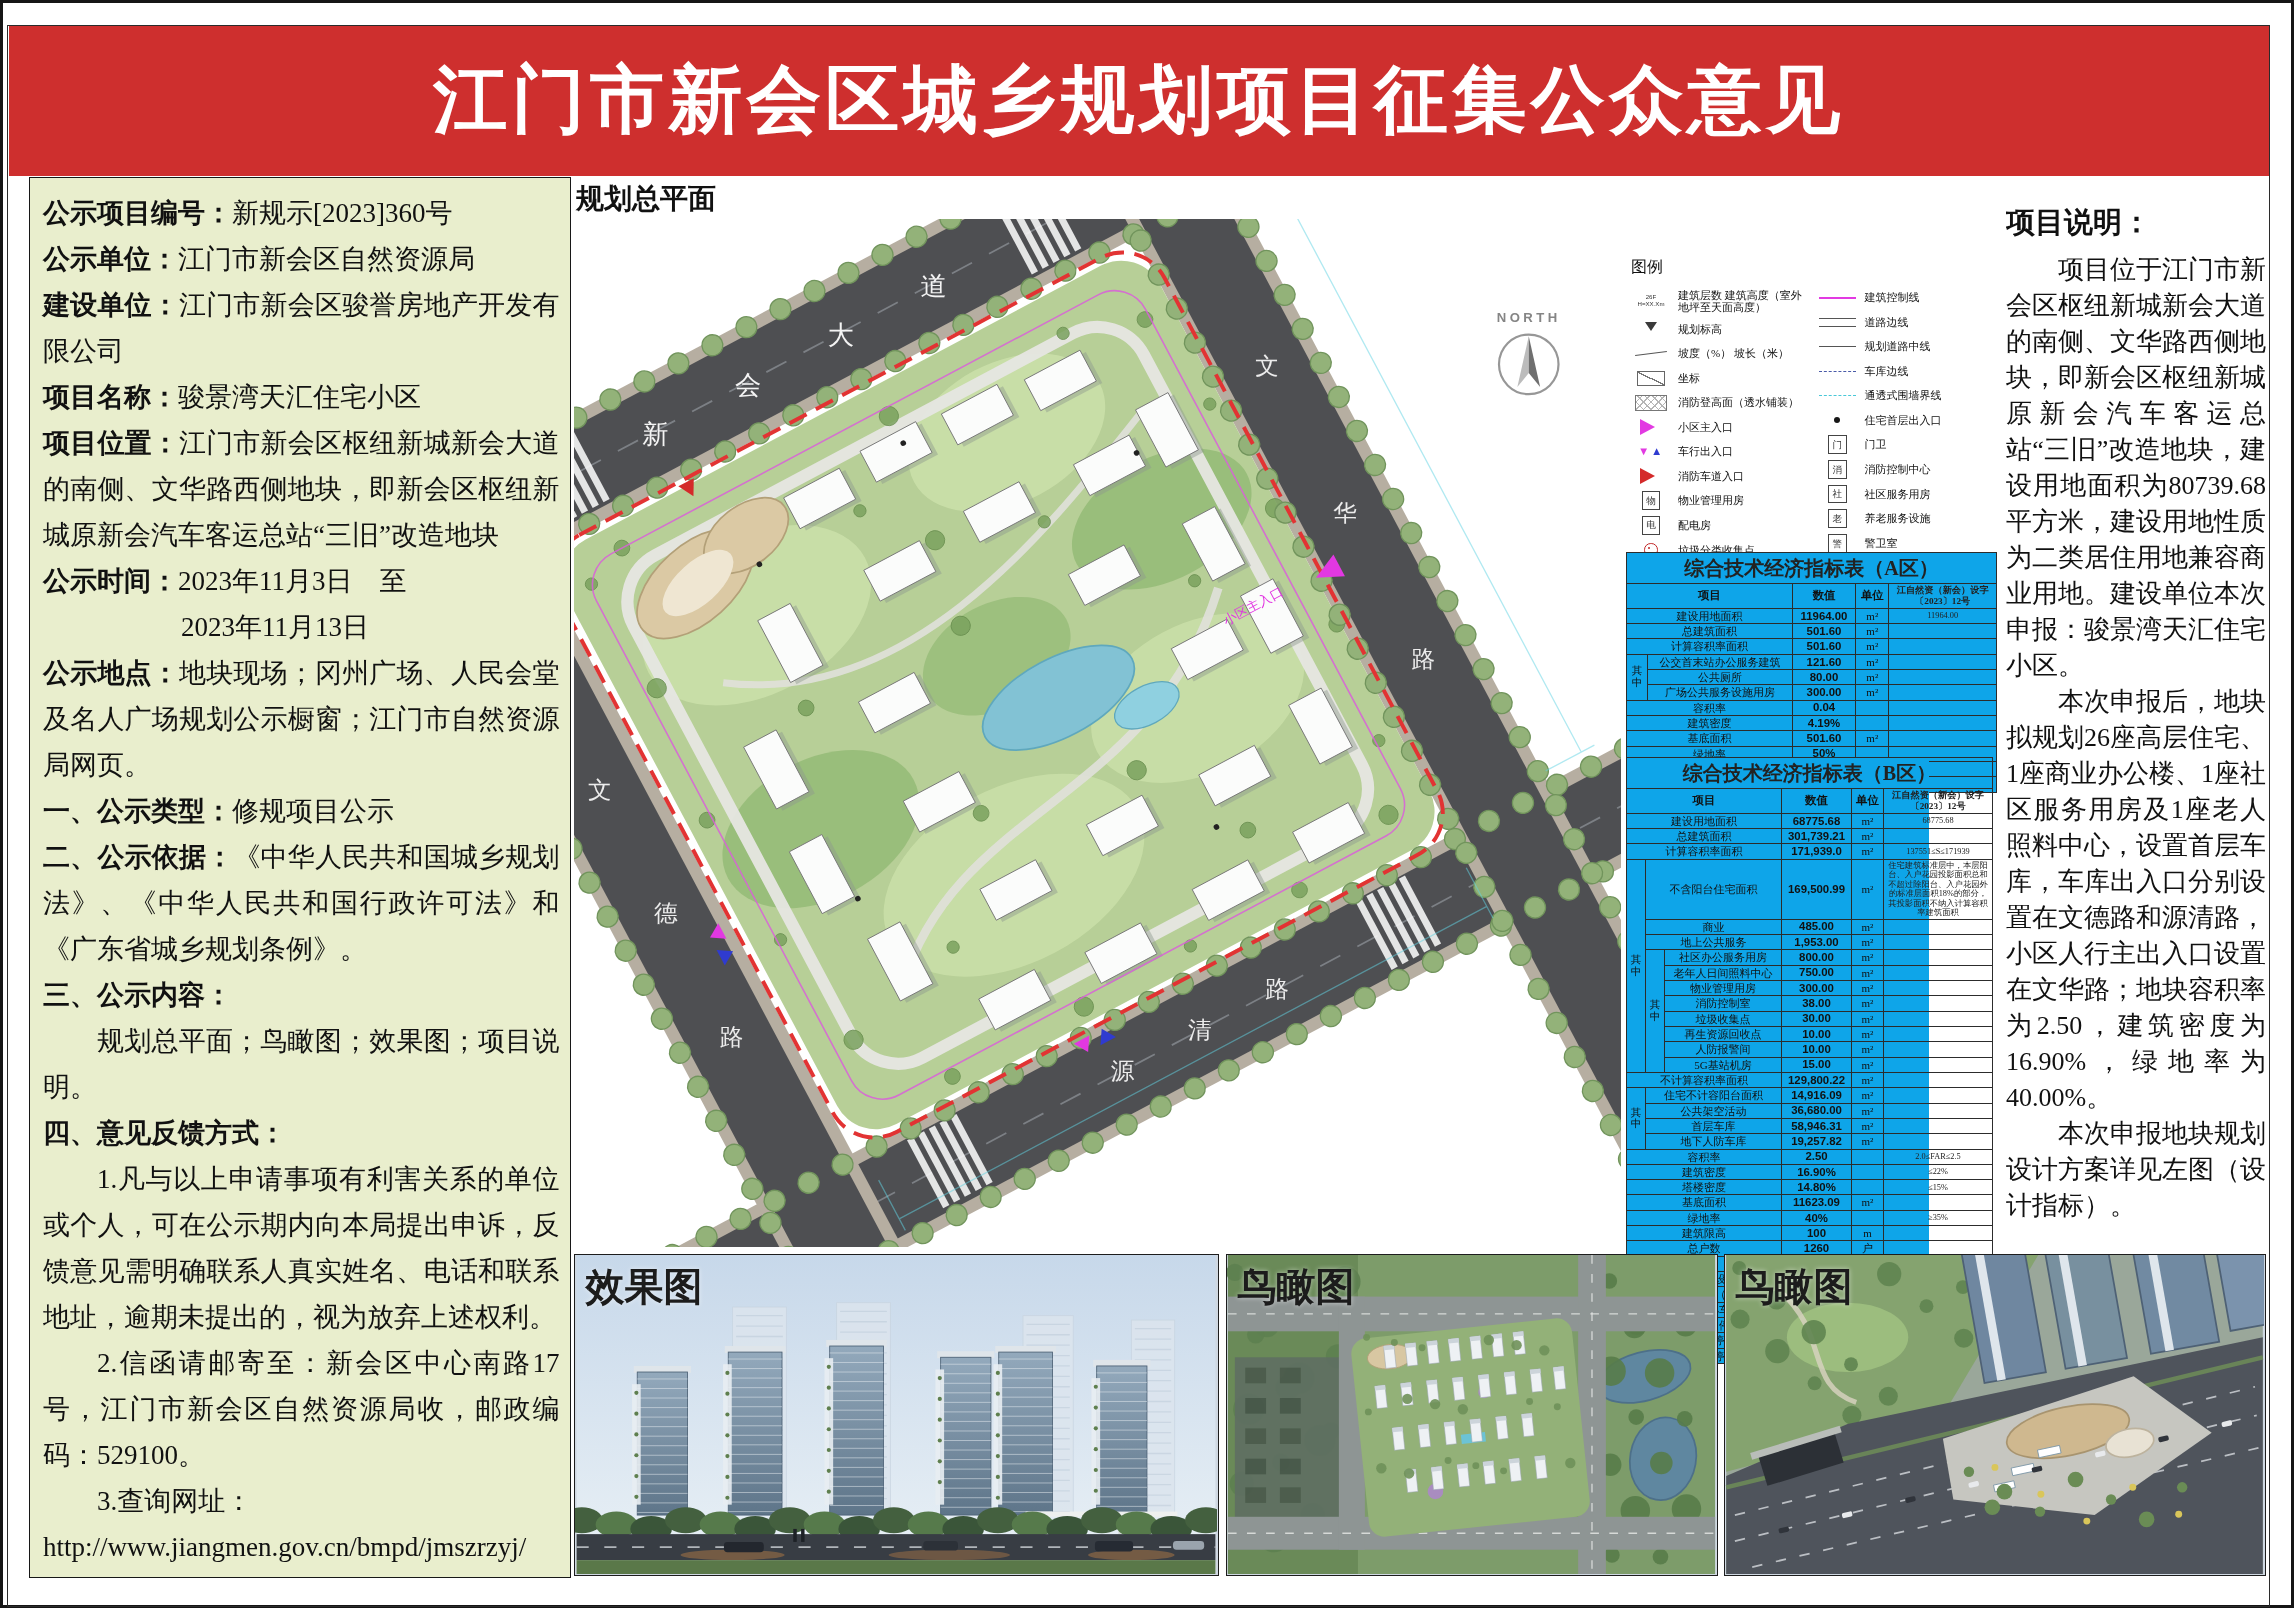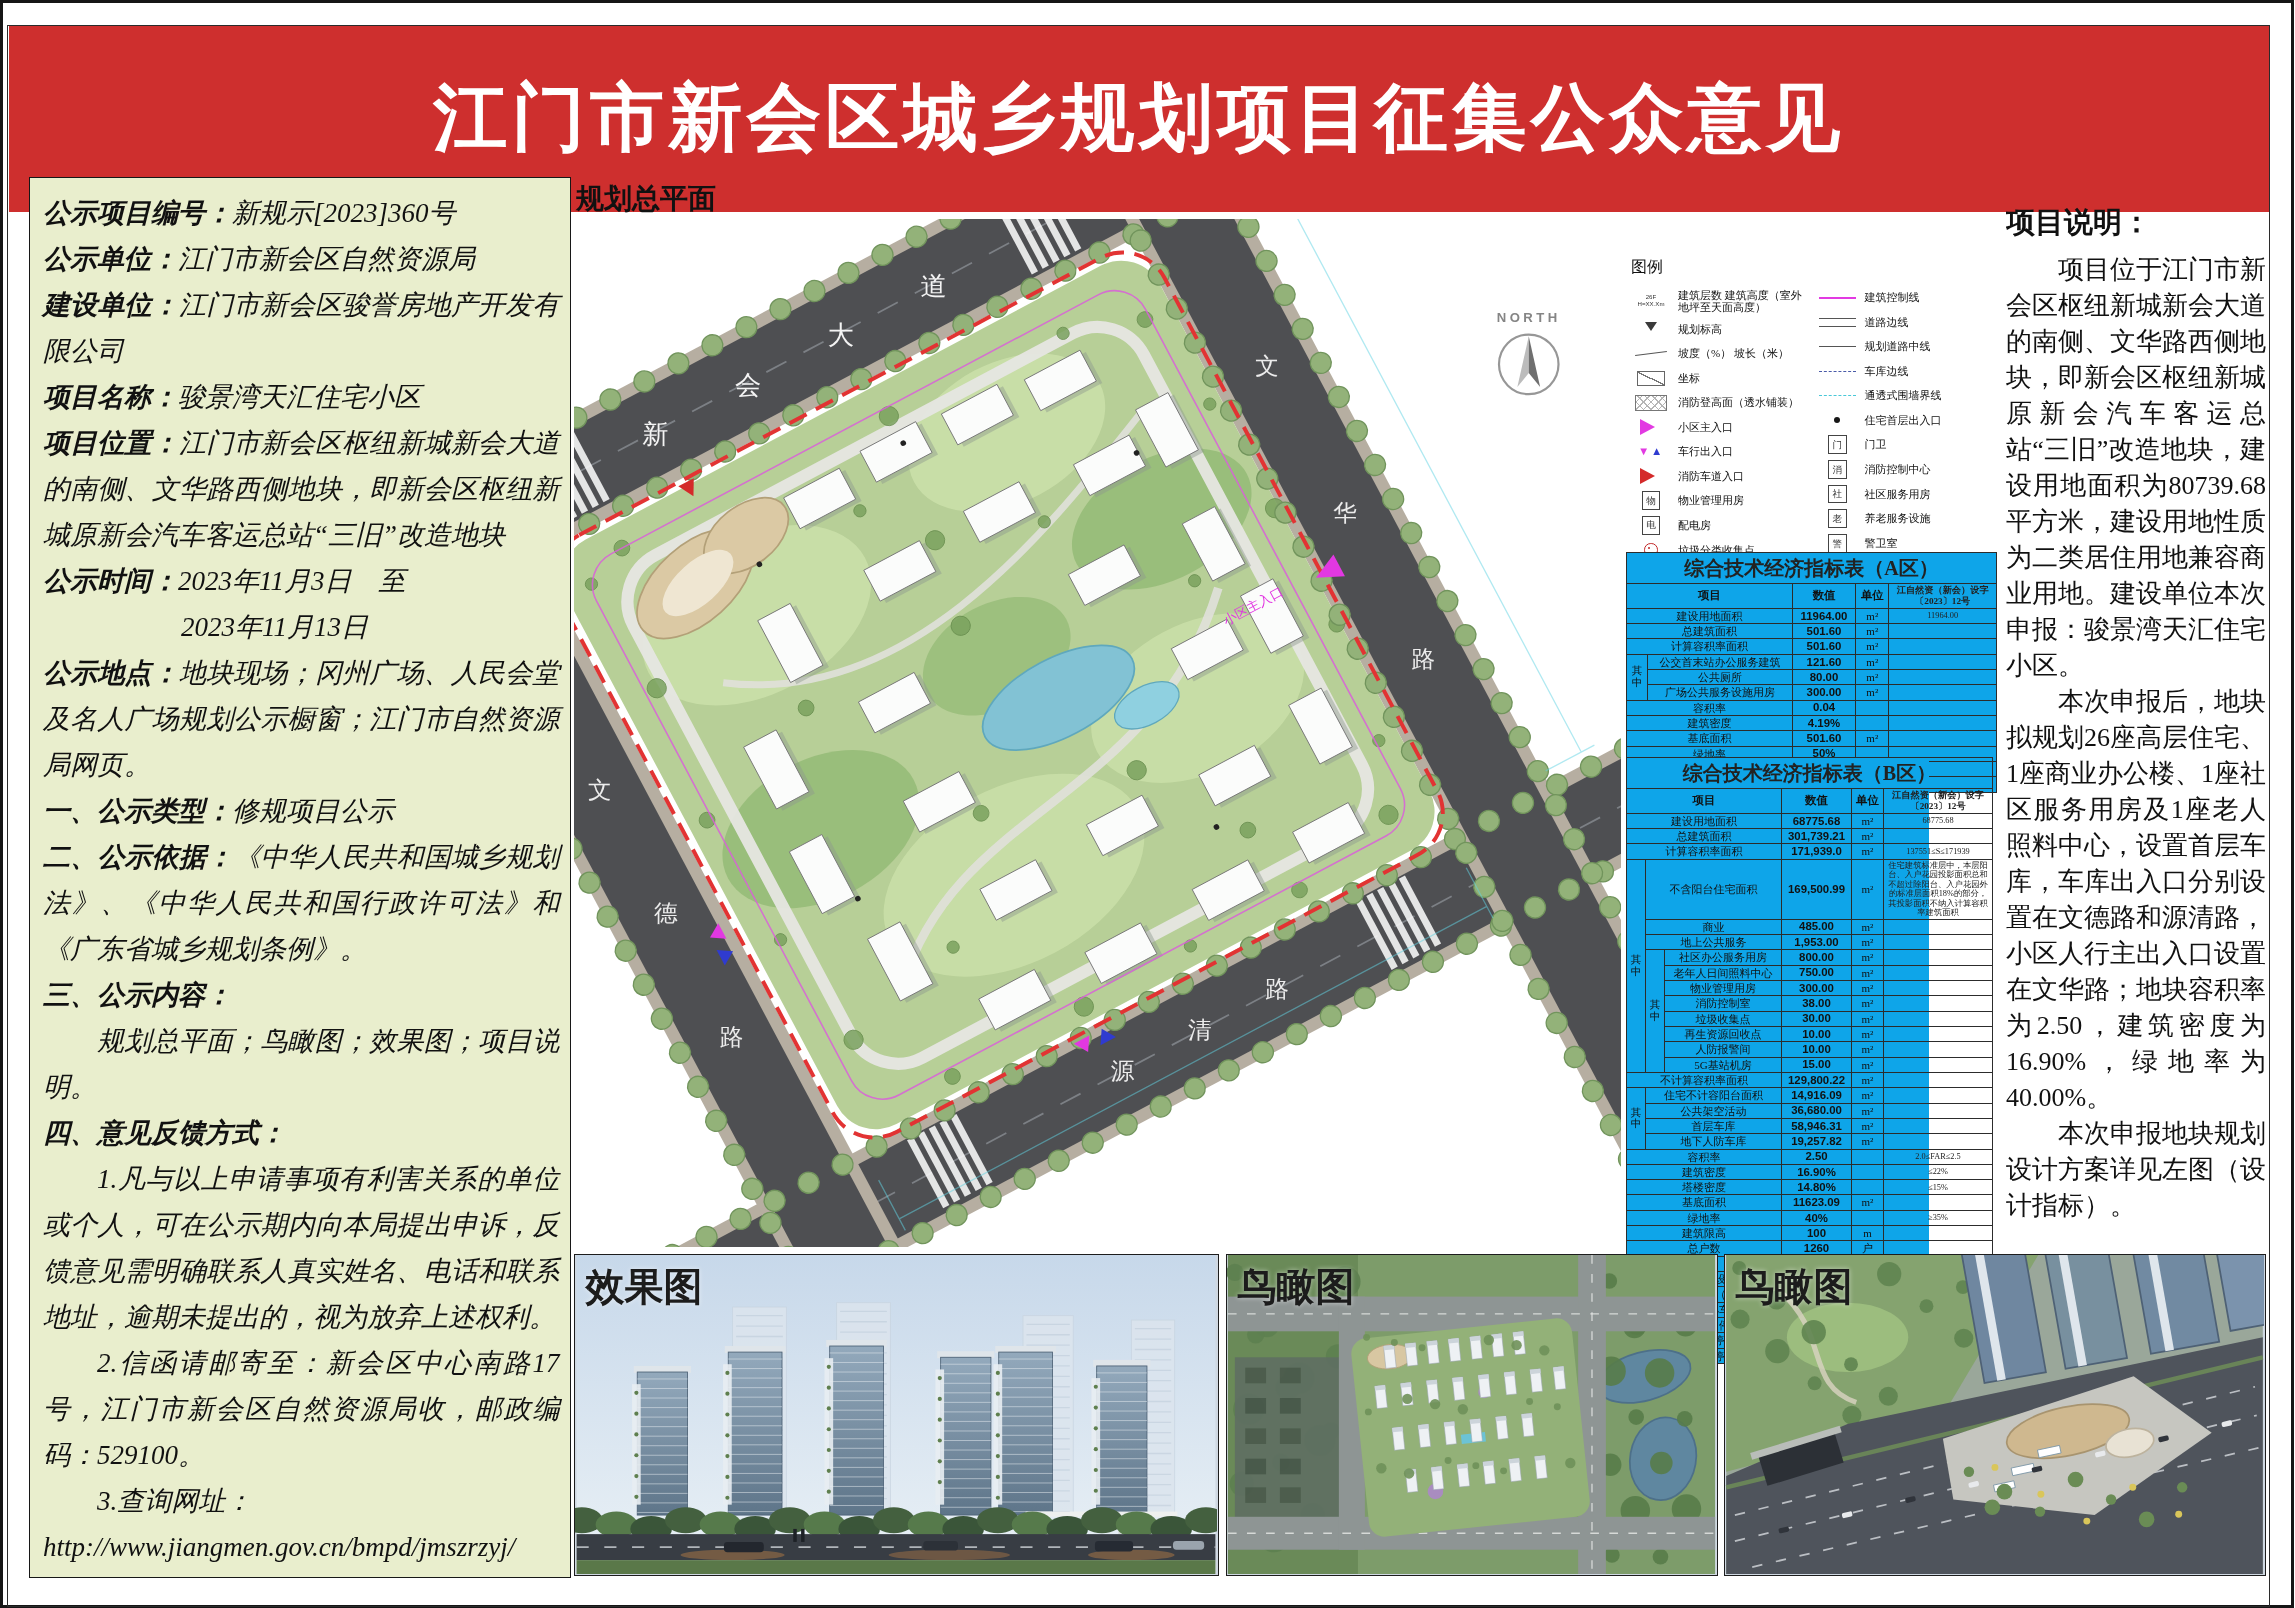--- a/index.html
+++ b/index.html
@@ -2,26 +2,26 @@
 <html style="font-size:14px"><head>
 <meta charset="utf-8">
 <style>
   html,body{margin:0;padding:0;background:#ffffff;}
   .page{position:relative;width:2295px;height:1609px;background:#fff;overflow:hidden;
         font-family:"Liberation Serif","DejaVu Serif",serif;color:#111;}
   .outer-frame{position:absolute;left:0;top:0;width:2288px;height:1602px;border:3.5px solid #161616;}
   .inner-frame{position:absolute;left:7px;top:24.5px;width:2261px;height:1580px;border:1.8px solid #2b2b2b;}
   .hei{font-family:"Liberation Sans","DejaVu Sans",sans-serif;}
   
-  .banner{position:absolute;left:8.8px;top:26px;width:2260px;height:186px;background:#ce2f2e;
+  .banner{position:absolute;left:8.8px;top:26px;width:2260px;height:150px;background:#ce2f2e;
           display:flex;align-items:center;justify-content:center;}
   .banner-title{font-weight:700;font-size:74px;letter-spacing:4.4px;color:#fff;white-space:nowrap;}
   
   .left-panel{position:absolute;left:29px;top:177px;width:542px;height:1401px;background:#e9eecd;
-              border:1.8px solid #171717;box-sizing:border-box;padding:12.3px 10.5px 0 13px;overflow:hidden;font-style:italic;}
+              border:1.8px solid #171717;box-sizing:border-box;padding:12.3px 10.5px 0 13px;overflow:hidden;}
   .pl-line{font-size:27px;line-height:46px;text-align:justify;}
   .pl-b{font-family:"Liberation Sans","DejaVu Sans",sans-serif;font-weight:700;}
   .pl-line.ind{text-indent:54px;}
   .pl-line.date2{padding-left:138px;}
   .pl-line.url{word-break:break-all;text-align:left;}
   
   .site-label{position:absolute;left:576px;top:180px;font-weight:700;font-size:28px;}
   .site-svg{position:absolute;left:574px;top:219px;width:1047px;height:1028px;}
   
   .legend{position:absolute;left:1631px;top:257px;width:364px;height:293px;}

